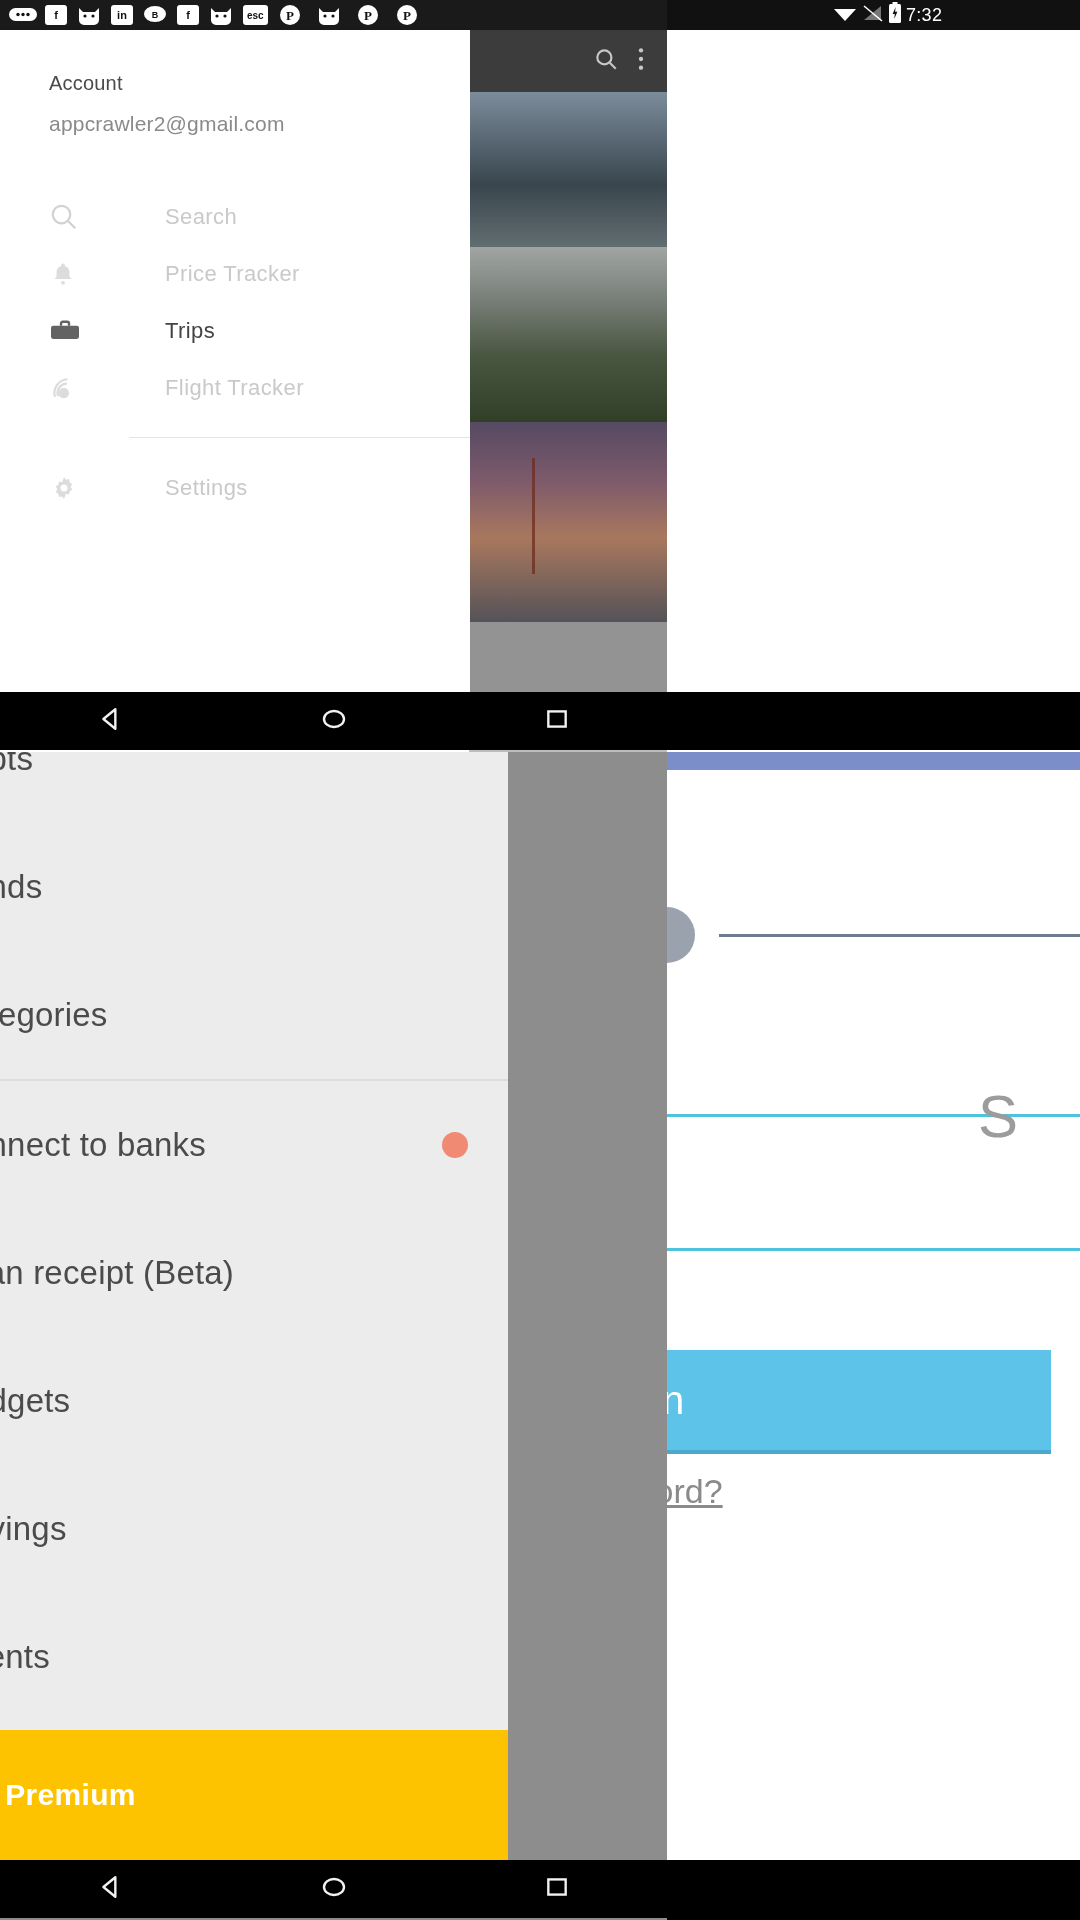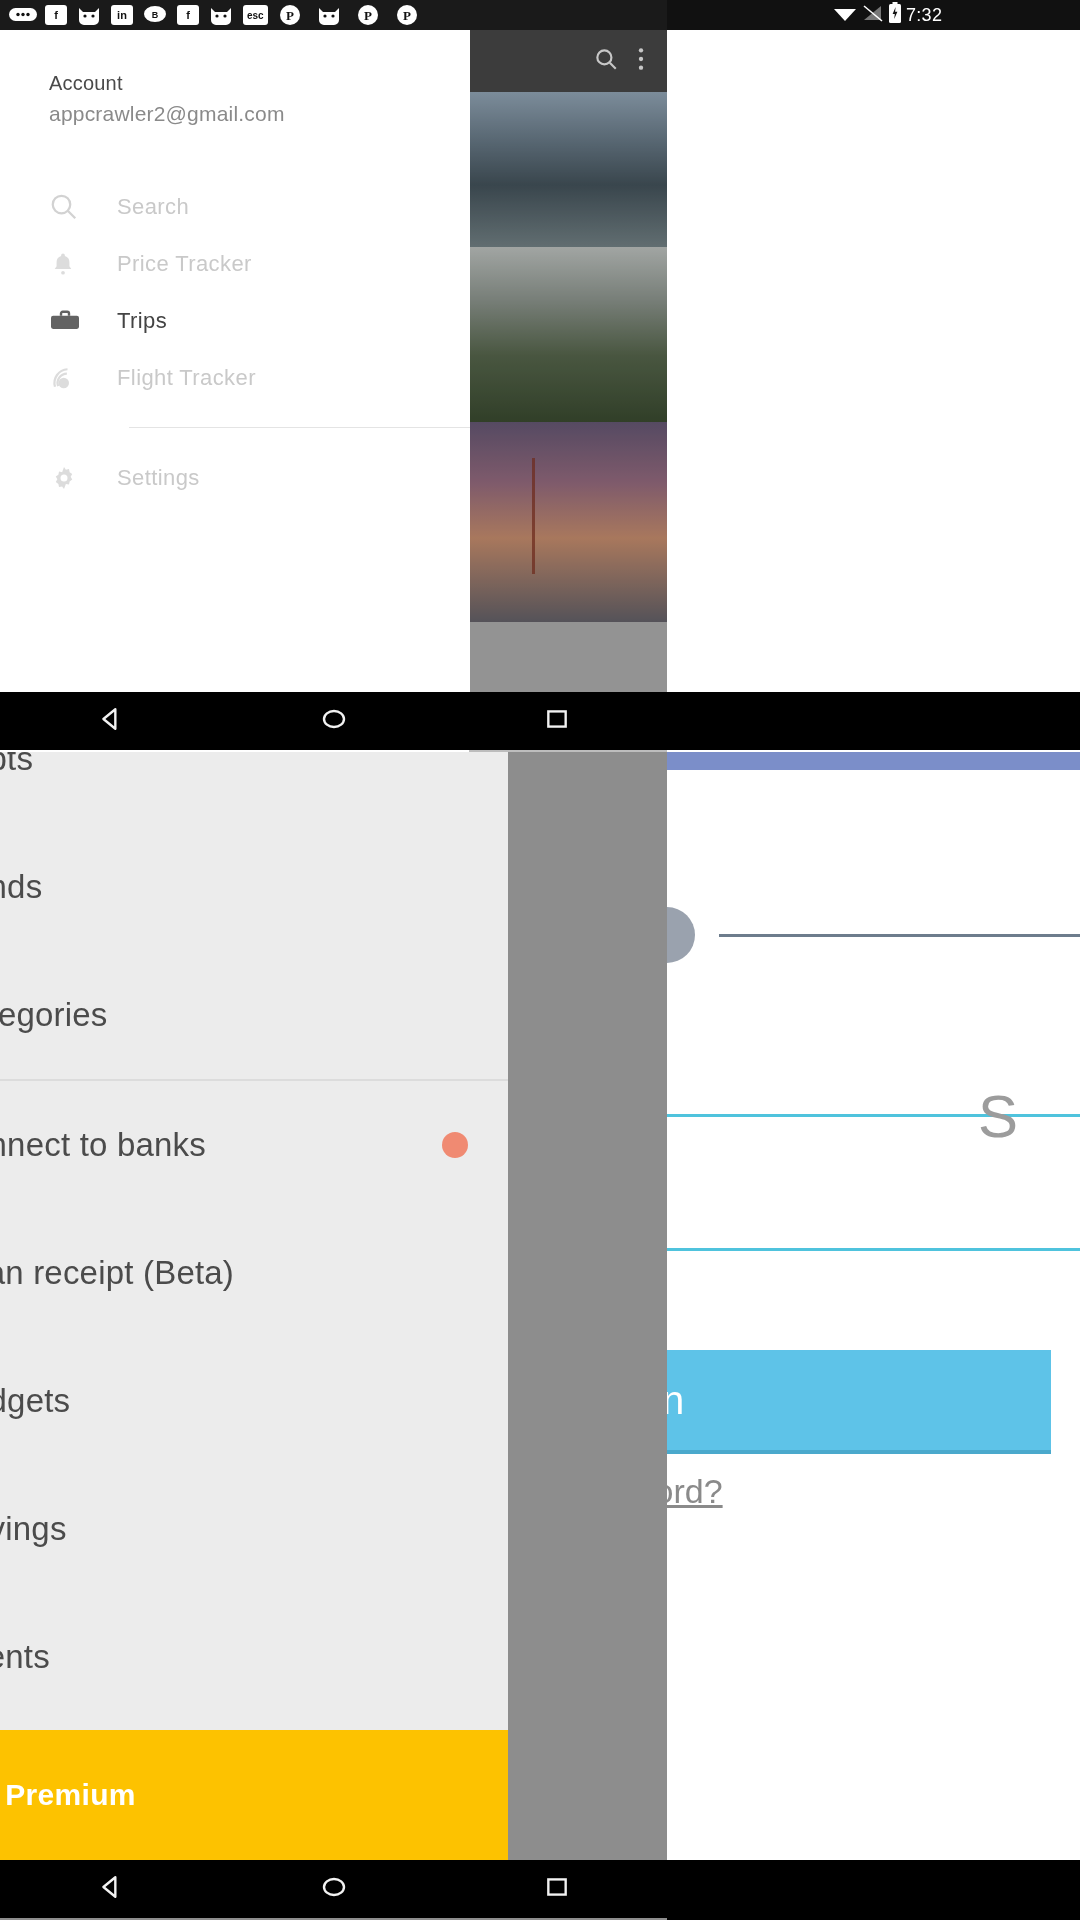--- a/index.html
+++ b/index.html
@@ -33,24 +33,24 @@
   .ph3:after{content:"";position:absolute;left:32%;top:18%;width:3px;height:58%;background:#8d3a28;opacity:.75;}
   .ph4{top:592px;height:130px;background:#bdbdbd;}
 
   
   .top-scrim{position:absolute;left:469px;top:30px;width:198px;height:692px;background:rgba(0,0,0,.22);}
 
   
   .drawer{position:absolute;left:1px;top:30px;width:469px;height:662px;background:#fff;}
   .drawer-acct{padding:42px 0 0 48px;}
   .acct-title{font-size:20px;color:#4a4a4a;letter-spacing:.2px;}
-  .acct-mail{font-size:21px;color:#8a8a8a;margin-top:7px;letter-spacing:.2px;}
+  .acct-mail{font-size:21px;color:#8a8a8a;margin-top:17px;letter-spacing:.2px;}
 
   .nav-list{margin-top:52px;}
-  .nav-item{display:flex;align-items:center;height:57px;padding-left:48px;box-sizing:border-box;}
+  .nav-item{display:flex;align-items:center;height:57px;padding-left:48px;box-sizing:border-box;gap:48px;}
   .nav-ico{width:46px;display:flex;align-items:center;justify-content:flex-start;}
   .nav-ico svg{display:block;}
   .nav-lbl{font-size:22px;color:#c9c9c9;letter-spacing:.4px;margin-left:22px;}
   .nav-item.active .nav-lbl{color:#444;}
   .nav-div{height:1px;background:#e4e4e4;margin:21px 0 21px 128px;}
 
   
   .navbar{position:absolute;left:0;width:667px;height:58px;background:#000;
           display:flex;align-items:center;justify-content:space-around;}
   #navbar-top{top:692px;}

